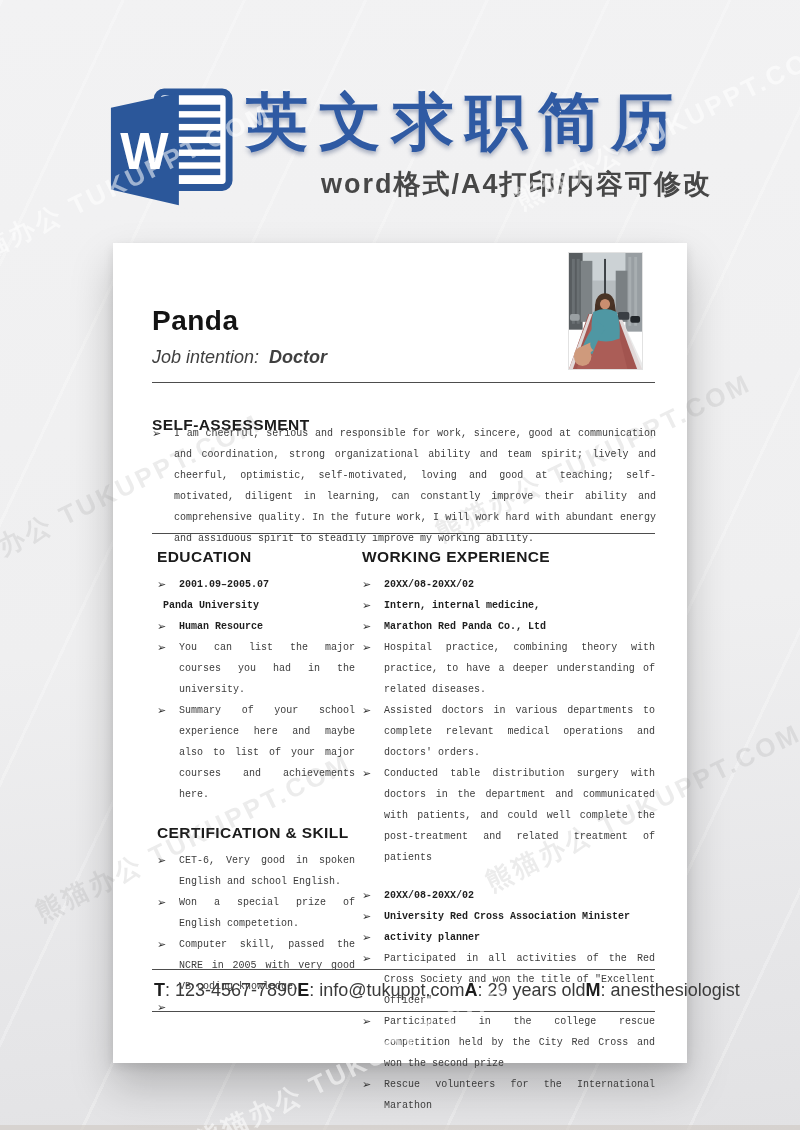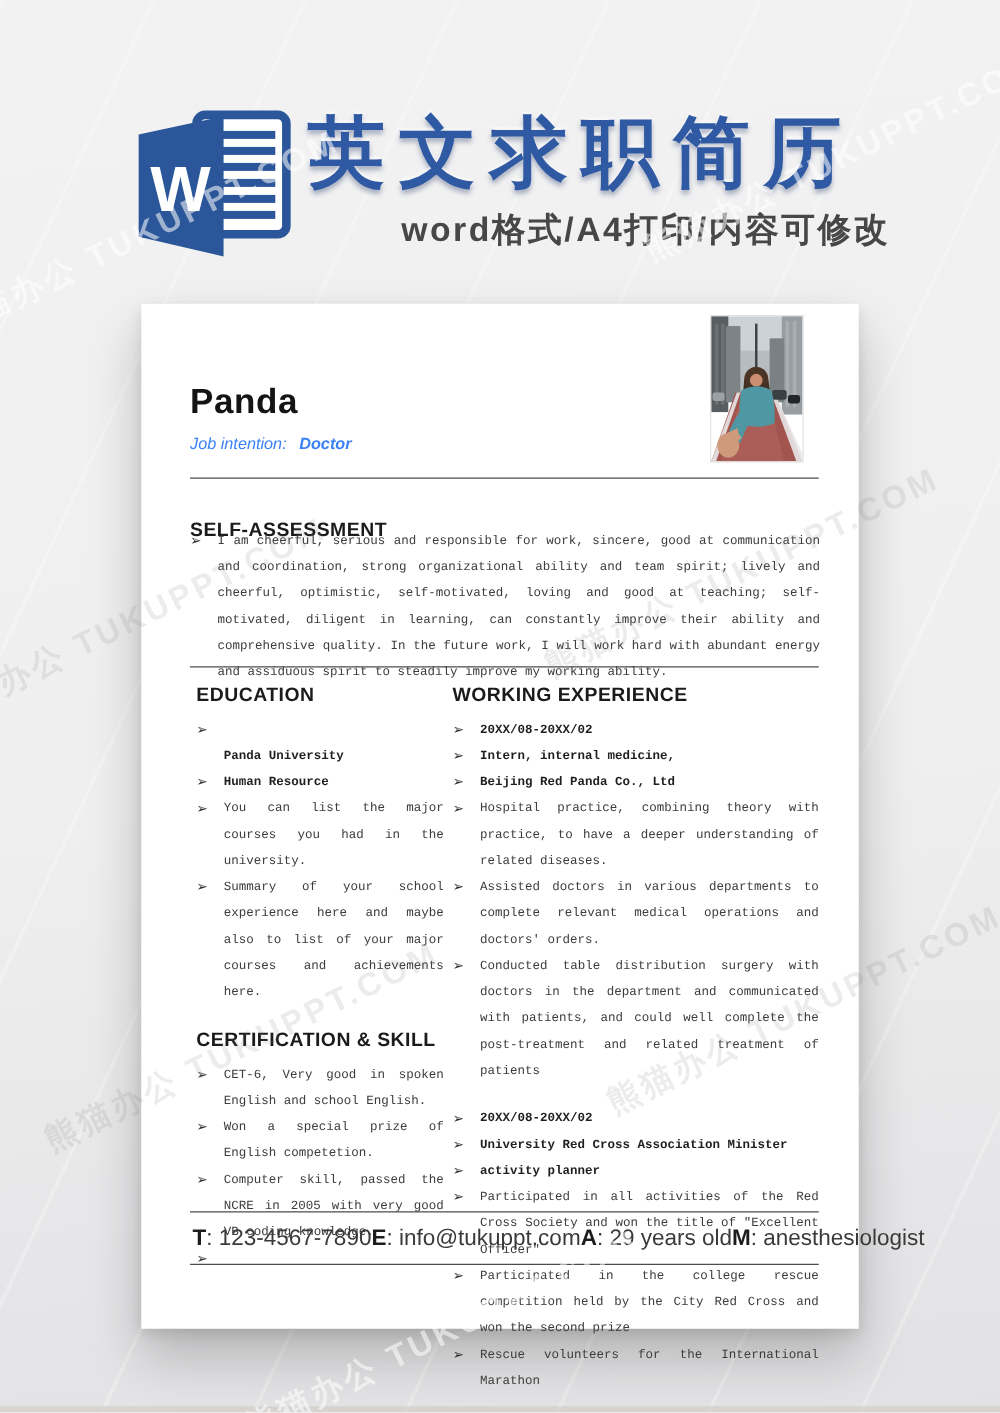--- a/index.html
+++ b/index.html
@@ -17,34 +17,34 @@
     font-size:27px;font-weight:bold;letter-spacing:2px;color:#474747;white-space:nowrap;}
   
   .wm{position:absolute;white-space:nowrap;font-size:26px;font-weight:bold;letter-spacing:3px;
     transform:rotate(-26deg);pointer-events:none;z-index:5;}
   .wm.light{color:rgba(255,255,255,.55);}
   .wm.dark{color:rgba(120,120,120,.14);}
   
   .paper{position:absolute;left:113px;top:243px;width:574px;height:820px;background:#ffffff;
     box-shadow:0 22px 40px rgba(0,0,0,.22),0 4px 10px rgba(0,0,0,.10);}
   .name{position:absolute;left:39px;top:62px;font-size:28px;font-weight:bold;color:#141414;letter-spacing:.5px;}
-  .jobline{position:absolute;left:39px;top:104px;font-size:13px;font-style:italic;color:#3b82f6;}
+  .jobline{position:absolute;left:39px;top:104px;font-size:18px;font-style:italic;color:#404040;}
   .jobline .jval{font-weight:bold;margin-left:10px;}
   .photo{position:absolute;left:455px;top:9px;width:75px;height:118px;border:1px solid #e2e2e2;box-sizing:border-box;}
   .photo svg{display:block;width:100%;height:100%;}
   .rule{position:absolute;left:39px;right:32px;height:0;border-top:1.5px solid #4d4d4d;}
   .rule.r1{top:139px;} .rule.r2{top:290px;}
   .sec-title{font-size:15.5px;font-weight:600;color:#1b1b1b;letter-spacing:.4px;margin-top:20px;}
   .sa-title{position:absolute;left:39px;top:153px;}
   .sa-body{position:absolute;left:39px;top:180px;width:504px;}
   .li{display:flex;align-items:flex-start;}
   .blt{flex:0 0 22px;font-size:11px;color:#2e2e2e;line-height:21px;}
   .txt{flex:1;font-size:10px;line-height:21px;color:#3c3c3c;text-align:justify;font-family:Liberation Mono, monospace;}
   .b .txt{font-weight:bold;color:#1f1f1f;}
-  .indent{margin-left:22px;}
+  .indent{margin-left:6px;}
   .col{position:absolute;top:303px;}
   .col-left{left:44px;width:198px;}
   .col-right{left:249px;width:293px;}
   .col .sec-title{display:block;margin:0 0 6px 0;line-height:22px;}
   .gap{height:17px;}
   .footer{position:absolute;left:39px;right:32px;top:726px;border-top:1.5px solid #4d4d4d;
     border-bottom:1.5px solid #4d4d4d;padding:10px 6px 10px 2px;display:flex;justify-content:space-between;}
   .fitem{font-size:18px;color:#3a3a3a;white-space:nowrap;}
   .fitem .flabel{font-weight:bold;color:#1d1d1d;}
   .bottom-strip{position:absolute;left:0;right:0;bottom:0;height:5px;background:#cec8c2;opacity:.6;}
@@ -128,20 +128,21 @@
         <div class="txt">I am cheerful, serious and responsible for work, sincere, good at communication and coordination, strong organizational ability and team spirit; lively and cheerful, optimistic, self-motivated, loving and good at teaching; self-motivated, diligent in learning, can constantly improve their ability and comprehensive quality. In the future work, I will work hard with abundant energy and assiduous spirit to steadily improve my working ability.</div>
       </div>
     </div>
 
     <div class="rule r2"></div>
 
     <div class="col col-left">
       <span class="sec-title">EDUCATION</span>
       <div class="li b">
           <span class="blt">➢</span>
+          <div class="txt">2001.09–2005.07</div>
         </div>
       <div class="li b indent">
           <div class="txt">Panda University</div>
         </div>
       <div class="li b">
           <span class="blt">➢</span>
           <div class="txt">Human Resource</div>
         </div>
       <div class="li">
           <span class="blt">➢</span>
@@ -177,21 +178,21 @@
       <div class="li b">
           <span class="blt">➢</span>
           <div class="txt">20XX/08-20XX/02</div>
         </div>
       <div class="li b">
           <span class="blt">➢</span>
           <div class="txt">Intern, internal medicine,</div>
         </div>
       <div class="li b">
           <span class="blt">➢</span>
-          <div class="txt">Beijing Red Panda Co., Ltd</div>
+          <div class="txt">Marathon Red Panda Co., Ltd</div>
         </div>
       <div class="li">
           <span class="blt">➢</span>
           <div class="txt">Hospital practice, combining theory with practice, to have a deeper understanding of related diseases.</div>
         </div>
       <div class="li">
           <span class="blt">➢</span>
           <div class="txt">Assisted doctors in various departments to complete relevant medical operations and doctors' orders.</div>
         </div>
       <div class="li">

